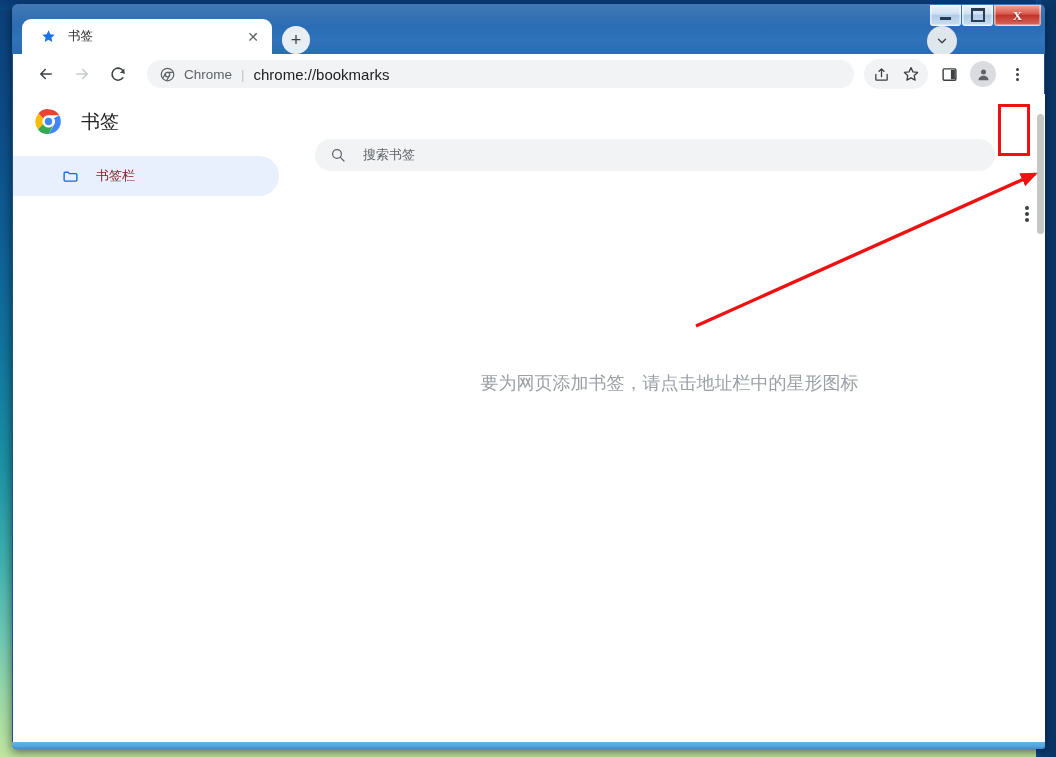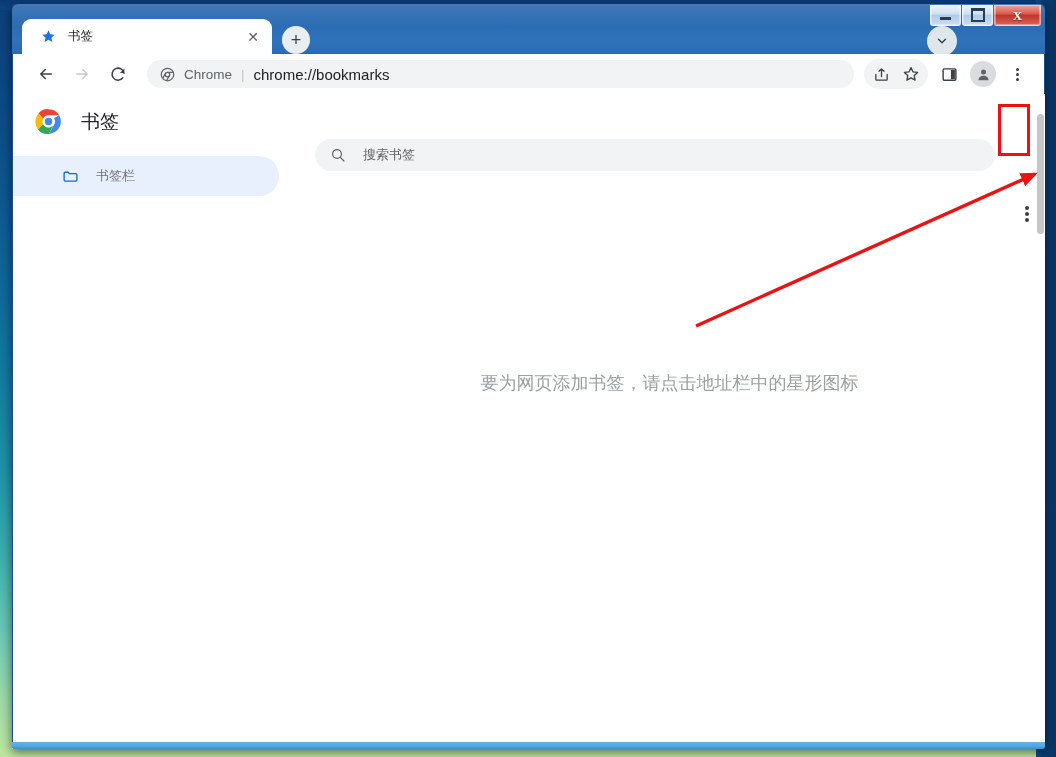--- a/index.html
+++ b/index.html
@@ -230,21 +230,21 @@
     height: 40px;
     display:flex; align-items:center;
     border-radius: 0 20px 20px 0;
     margin-right: 14px;
     cursor: pointer;
     padding-left: 48px;
   }
   .bm-folder.selected { background:#e8f0fe; }
   .bm-folder .ficon { width:18px; height:18px; display:flex;align-items:center;justify-content:center; }
   .bm-folder .flabel { margin-left: 17px; font-size: 13px; color:#3c4043; }
-  .bm-folder.selected .flabel { color:#737373; }
+  .bm-folder.selected .flabel { color:#7f1d1d; }
 
   
   #bm-empty {
     position:absolute; left: 282px; top: 0; right: 0; bottom: 0;
     display:flex; align-items:center; justify-content:center;
   }
   #bm-empty span {
     font-size: 18px; color:#9aa0a6;
     transform: translateY(-35px);
   }

